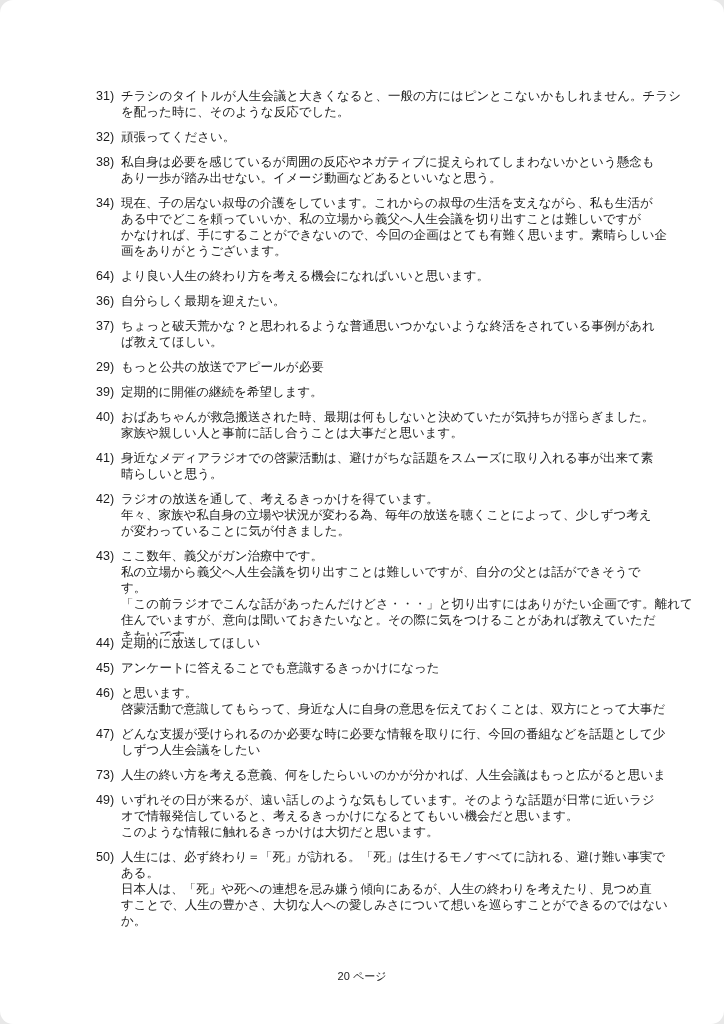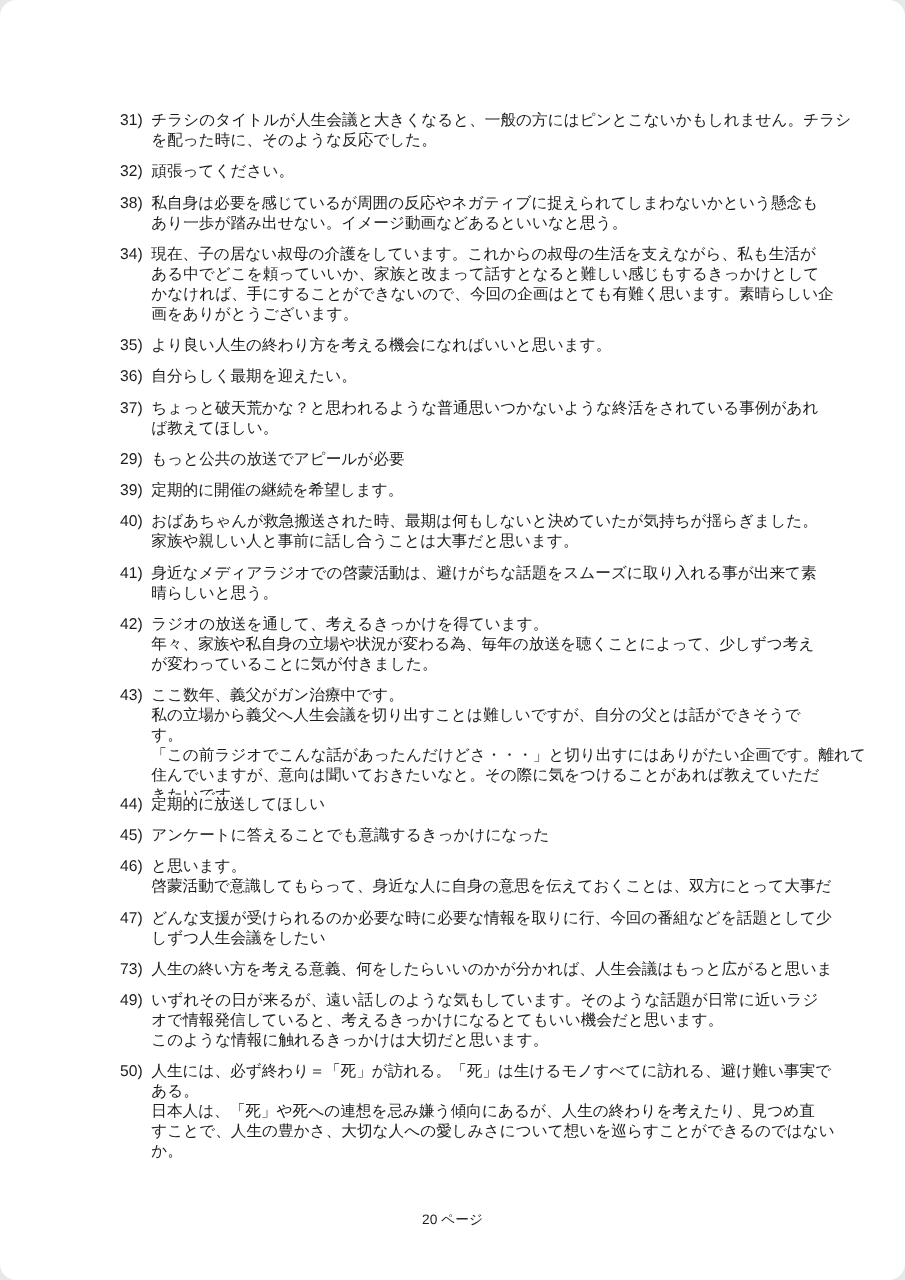--- a/index.html
+++ b/index.html
@@ -59,27 +59,27 @@
         <span class="num">38)</span>
         <div class="lines">
           <div class="line">私自身は必要を感じているが周囲の反応やネガティブに捉えられてしまわないかという懸念も</div>
           <div class="line">あり一歩が踏み出せない。イメージ動画などあるといいなと思う。</div>
         </div>
       </div>
       <div class="item">
         <span class="num">34)</span>
         <div class="lines">
           <div class="line">現在、子の居ない叔母の介護をしています。これからの叔母の生活を支えながら、私も生活が</div>
-          <div class="line">ある中でどこを頼っていいか、家族と改まって話すとなると難しい感じもするきっかけとして</div>
+          <div class="line">ある中でどこを頼っていいか、私の立場から義父へ人生会議を切り出すことは難しいですが</div>
           <div class="line">かなければ、手にすることができないので、今回の企画はとても有難く思います。素晴らしい企</div>
           <div class="line">画をありがとうございます。</div>
         </div>
       </div>
       <div class="item">
-        <span class="num">35)</span>
+        <span class="num">64)</span>
         <div class="lines">
           <div class="line">より良い人生の終わり方を考える機会になればいいと思います。</div>
         </div>
       </div>
       <div class="item">
         <span class="num">36)</span>
         <div class="lines">
           <div class="line">自分らしく最期を迎えたい。</div>
         </div>
       </div>

